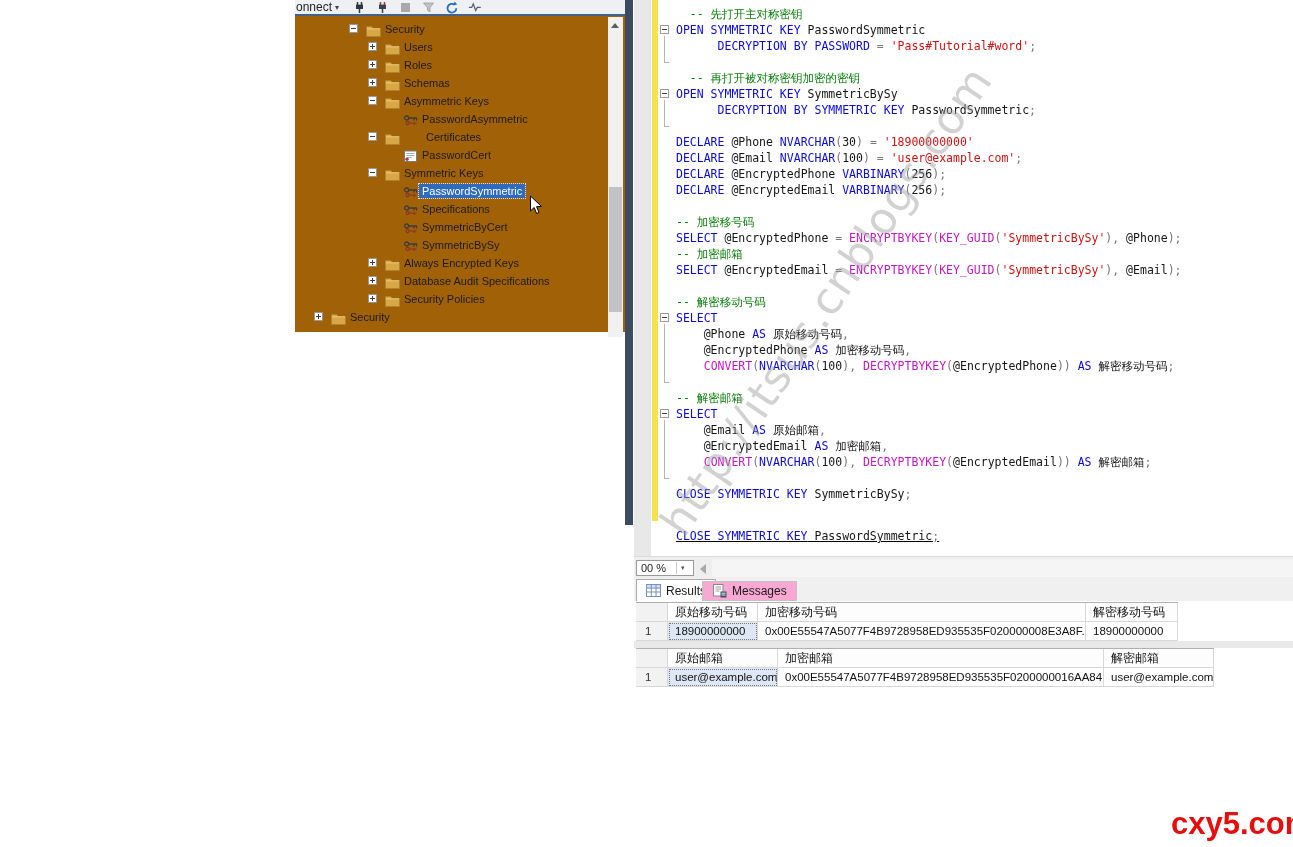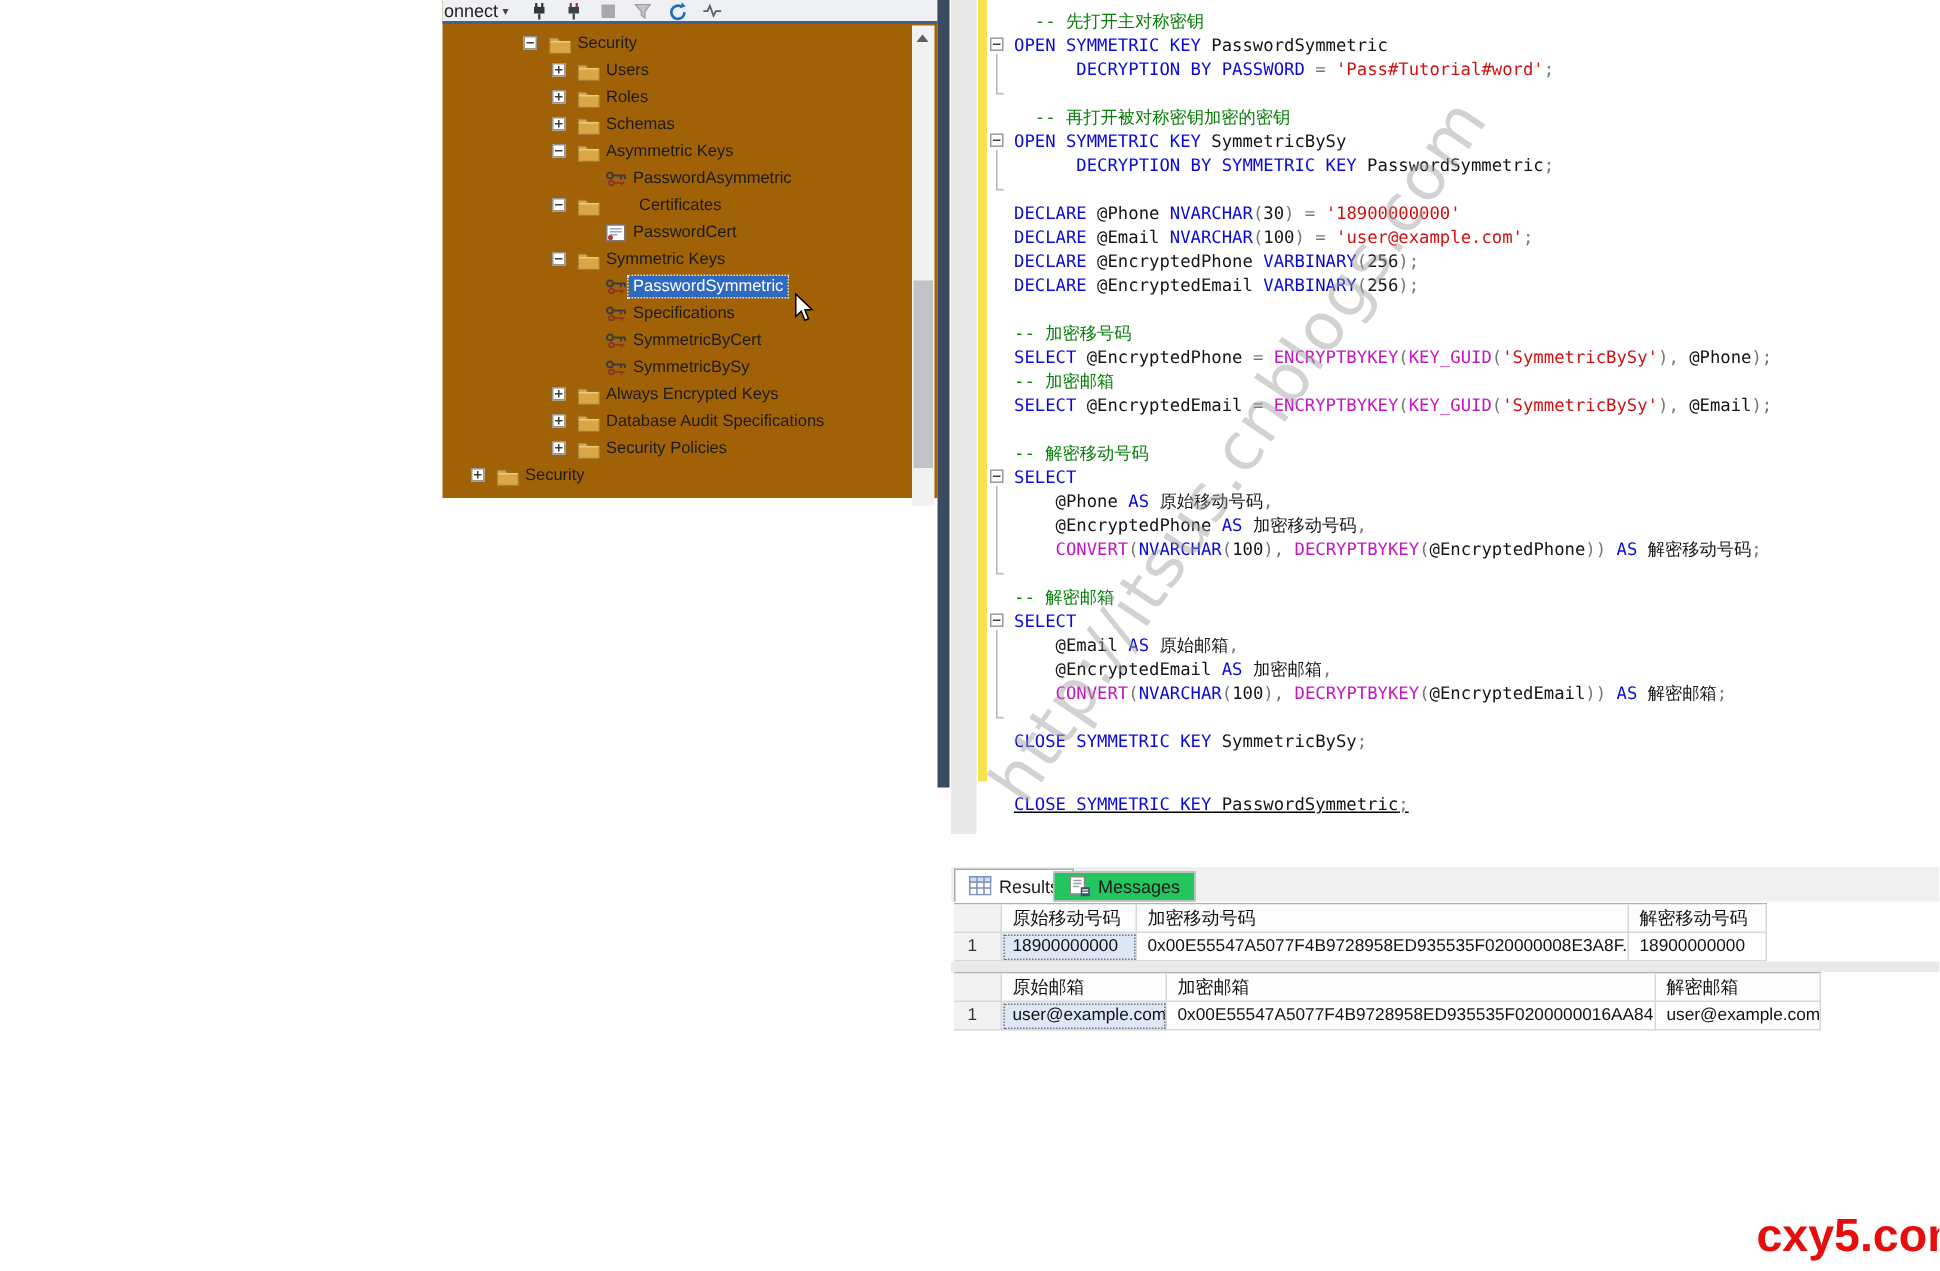--- a/index.html
+++ b/index.html
@@ -45,21 +45,21 @@
   .zoombox{position:absolute;left:2px;top:3px;width:58px;height:16px;background:#fff;border:1px solid #9a9a9a;
            box-sizing:border-box;font-size:11px;color:#222;display:flex;align-items:center;padding-left:4px;gap:10px;}
   .zcaret{font-size:7px;color:#555;border-left:1px solid #c9c9c9;padding:2px 2px 2px 4px;}
   .hscroll-left{position:absolute;left:66px;top:7px;width:0;height:0;border-top:5px solid transparent;
                 border-bottom:5px solid transparent;border-right:6px solid #a8a8a8;}
   .hscroll-track{position:absolute;left:78px;top:2px;right:0;height:18px;background:#f5f5f5;}
   
   .tabbar{position:absolute;left:634px;top:578px;width:659px;height:23px;background:#f0f0f1;}
   .tab{position:absolute;display:flex;align-items:center;gap:5px;font-size:12px;color:#1a1a1a;padding:0 9px;box-sizing:border-box;}
   .tab.active{left:2px;top:1px;height:22px;background:#fff;border:1px solid #ababab;border-bottom:none;}
-  .tab.inactive{top:3px;height:20px;background:#22c55e;border:1px solid #c2c2c2;}
+  .tab.inactive{top:3px;height:20px;background:#f9a8d4;border:1px solid #c2c2c2;}
   .grid{position:absolute;border-top:1px solid #b0b0b0;}
   .g-row{display:flex;}
   .g-cell{box-sizing:border-box;height:19px;line-height:18px;border-right:1px solid #d8d8d8;border-bottom:1px solid #d8d8d8;
           padding-left:7px;white-space:nowrap;overflow:hidden;font-size:11.5px;color:#111;background:#fff;}
   .g-head{font-size:12px;background:#fdfdfd;}
   .g-corner,.g-num{background:#f2f2f2;color:#333;padding-left:9px;}
   .g-sel{background:#dde7f5;outline:1px dotted #777;outline-offset:-2px;}
   .grid-gap{position:absolute;left:634px;top:641px;width:659px;height:7px;background:#e9e9e9;}
   
   .cursor{position:absolute;left:529px;top:195px;}
@@ -330,20 +330,28 @@
         <div class="blk-line" style="top: 100px; height: 26px;"></div>
         <div class="blk-foot" style="top: 126px;"></div>
         <div class="blk-line" style="top: 324px; height: 58px;"></div>
         <div class="blk-foot" style="top: 382px;"></div>
         <div class="blk-line" style="top: 420px; height: 58px;"></div>
         <div class="blk-foot" style="top: 478px;"></div>
       </div>
     <div class="watermark-diag">http://itsus.cnblogs.com</div>
   </div>
 
+  <div class="editor-bottom">
+    <div class="zoombox">
+      <span>00 %</span>
+      <span class="zcaret">▾</span>
+    </div>
+    <div class="hscroll-left"></div>
+    <div class="hscroll-track"></div>
+  </div>
 
   <div class="tabbar" id="tabbar">
       <div class="tab active">
         <span style="display: inline-flex;">
           <svg width="15" height="13" viewBox="0 0 15 13">
             <rect x=".5" y=".5" width="14" height="12" fill="#fff" stroke="#7a90b8"></rect>
             <rect x=".5" y=".5" width="14" height="3.6" fill="#cfdef2" stroke="#7a90b8"></rect>
             <path d="M.5 8h14M5.3.5v12M10 .5v12" stroke="#7a90b8"></path>
           </svg>
         </span>

